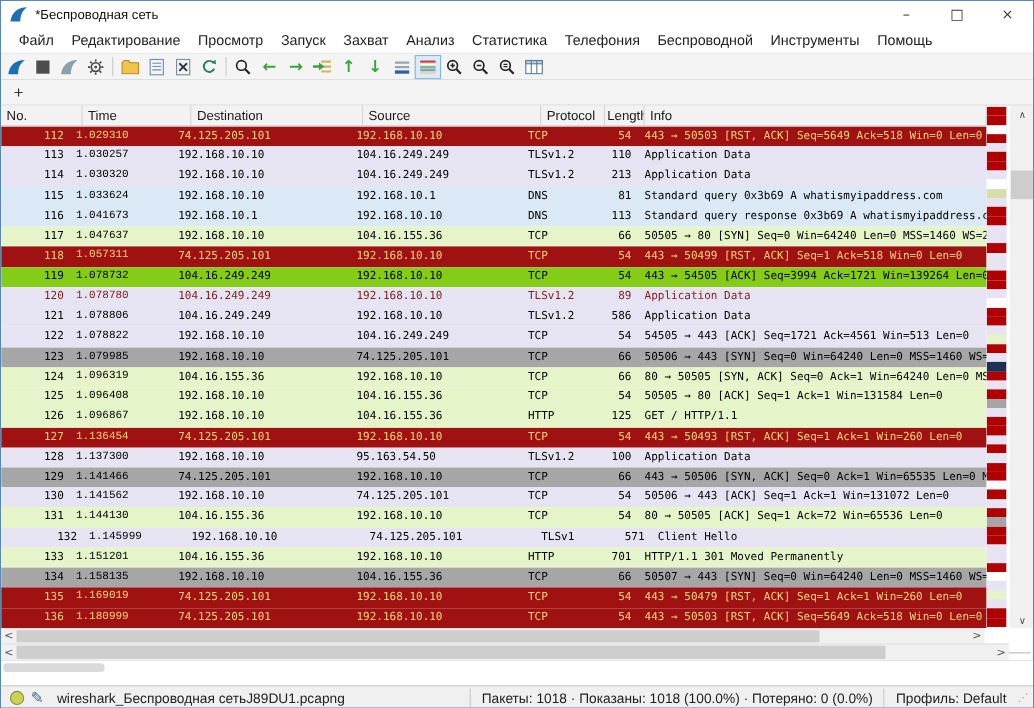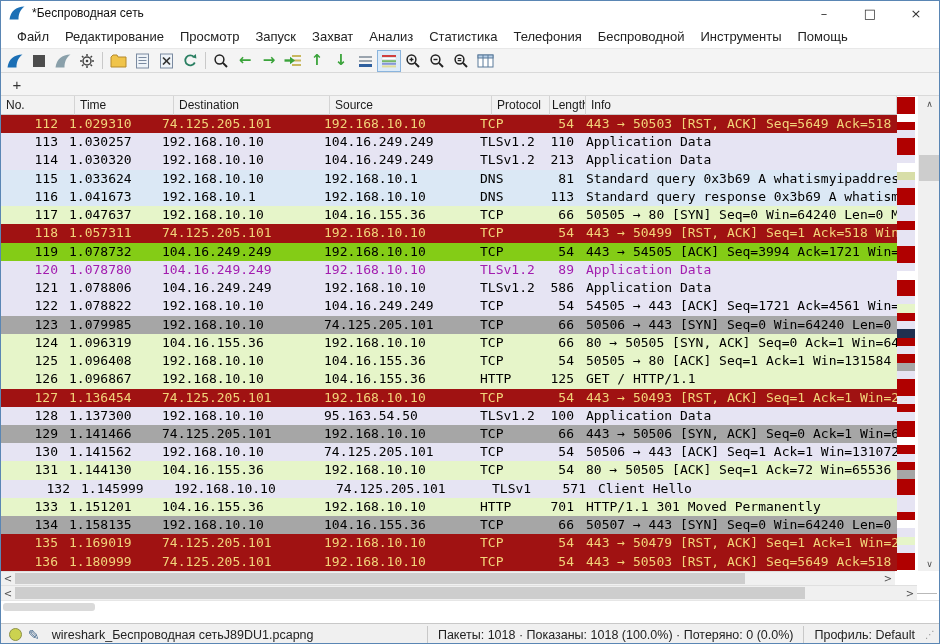--- a/index.html
+++ b/index.html
@@ -31,25 +31,25 @@
   .filter-input { flex:1; border:none; outline:none; font-size:12.5px; color:#333; font-family:"Liberation Sans", sans-serif; background:transparent; }
   .filter-input::placeholder { color:#9a9a9a; }
   .apply-btn { width:26px; height:15px; background:#d9d9d9; border:1px solid #c0c0c0; border-radius:2px; display:flex; align-items:center; justify-content:center; margin-right:4px; }
   .caret { font-size:9px; color:#555; margin-right:2px; }
   .plus-btn { width:18px; height:18px; display:flex; align-items:center; justify-content:center; font-size:15px; color:#333; margin-left:4px; }
 
   
   .list-area { position:relative; height:475px; width:940px; }
   .header-row { display:flex; height:19px; width:896px; background:#f2f2f2; border-bottom:1px solid #c9c9c9; font-size:12px; color:#1a1a1a; align-items:center; }
   .hcell { border-right:1px solid #d4d4d4; height:19px; line-height:19px; overflow:hidden; white-space:nowrap; padding-left:5px; }
-  .rows { width:896px; height:456px; overflow:hidden; font-family:"DejaVu Sans Mono","Liberation Mono",monospace; font-size:13px; }
+  .rows { width:896px; height:456px; overflow:hidden; font-family:"DejaVu Sans Mono","Liberation Mono",monospace; font-size:10px; }
   .prow { display:flex; height:18.24px; line-height:18.24px; white-space:nowrap; }
   .prow span { overflow:hidden; white-space:pre; }
   .c-no    { width:62px;  text-align:right; padding-right:5px; flex:none; }
-  .c-time  { width:99px;  padding-left:6px; flex:none; }
+  .c-time  { width:99px;  padding-left:6px; flex:none;font-family:Liberation Mono, monospace; }
   .c-src   { width:162px; flex:none; }
   .c-dst   { width:156px; flex:none; }
   .c-proto { width:58px;  flex:none; }
   .c-len   { width:36px;  text-align:right; flex:none; }
   .c-info  { flex:1; padding-left:12px; }
   .h-no{width:74px;} .h-time{width:99px;} .h-src{width:162px;} .h-dst{width:156px;} .h-proto{width:58px;} .h-len{width:36px;padding-left:2px;} .h-info{flex:1;}
 
   
   .minimap { position:absolute; left:896px; top:1px; width:18px; height:473px; background:#e6e4f3; overflow:hidden; }
   .minimap .stripe { width:100%; height:8.3px; }
@@ -383,21 +383,21 @@
         </div>
         <div class="prow" style="background: #84cc16; color: rgb(0, 0, 0);">
           <span class="c-no">119</span>
           <span class="c-time">1.078732</span>
           <span class="c-src">104.16.249.249</span>
           <span class="c-dst">192.168.10.10</span>
           <span class="c-proto">TCP</span>
           <span class="c-len">54</span>
           <span class="c-info">443 → 54505 [ACK] Seq=3994 Ack=1721 Win=139264 Len=0</span>
         </div>
-        <div class="prow" style="background: rgb(230, 228, 243); color: #a21caf;">
+        <div class="prow" style="background: rgb(230, 228, 243); color: #7f1d1d;">
           <span class="c-no">120</span>
           <span class="c-time">1.078780</span>
           <span class="c-src">104.16.249.249</span>
           <span class="c-dst">192.168.10.10</span>
           <span class="c-proto">TLSv1.2</span>
           <span class="c-len">89</span>
           <span class="c-info">Application Data</span>
         </div>
         <div class="prow" style="background: rgb(230, 228, 243); color: rgb(0, 0, 0);">
           <span class="c-no">121</span>

